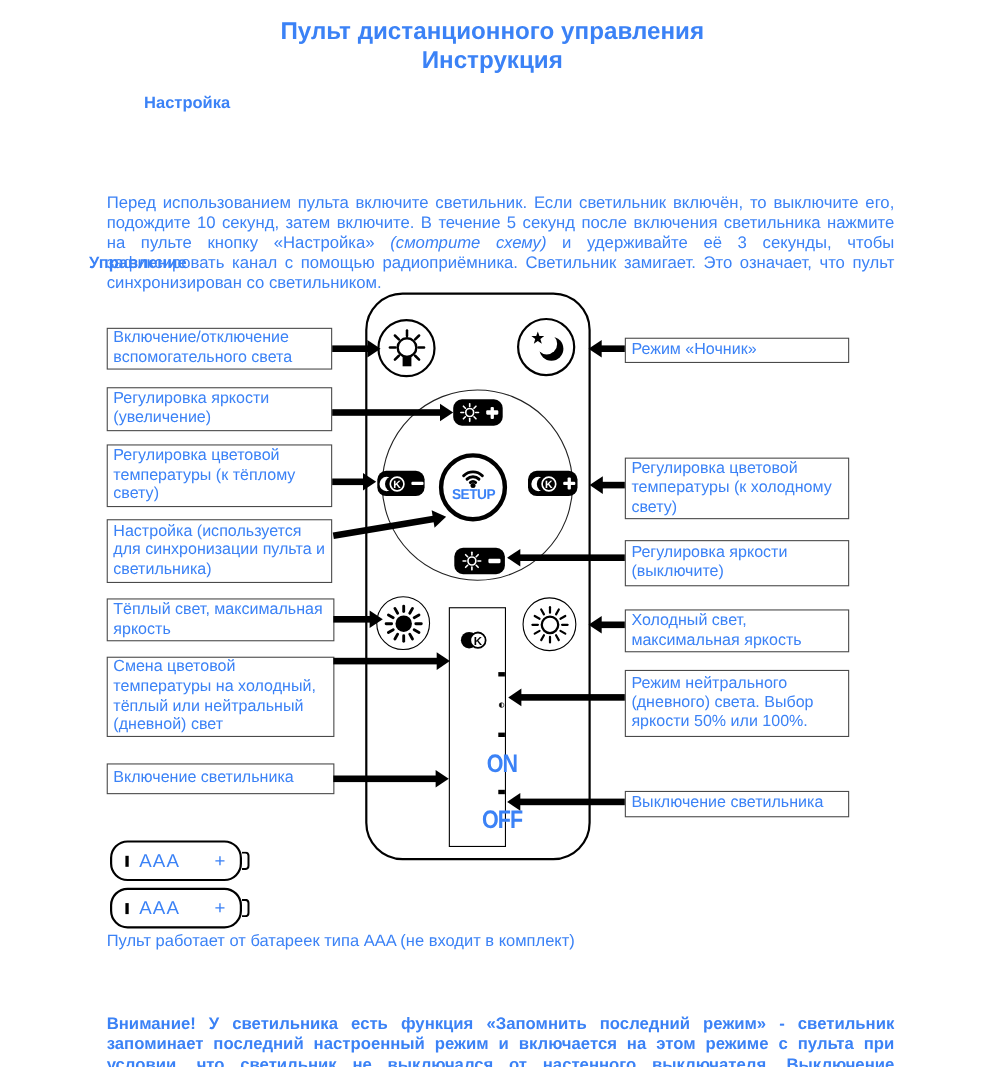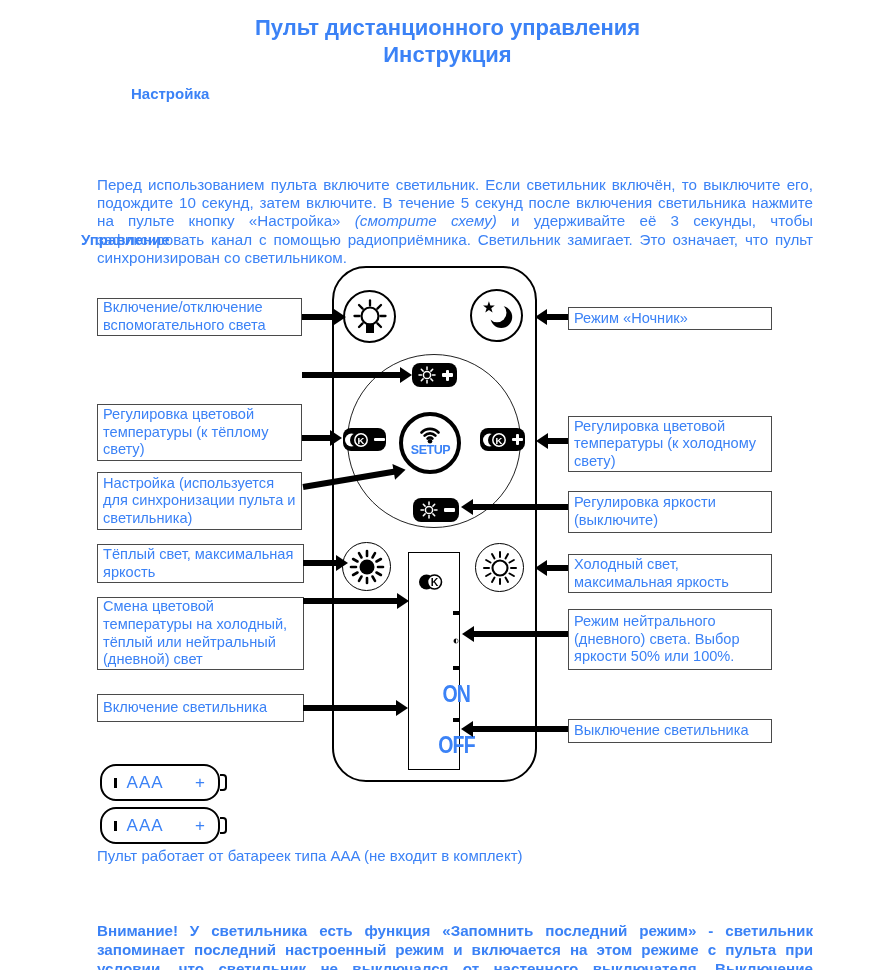--- a/index.html
+++ b/index.html
@@ -283,20 +283,23 @@
       <span class="head"></span>
     </div>
   <div class="arrow l" style="left:461px;top:729px;width:107px;">
       <span class="shaft"></span>
       <span class="head"></span>
     </div>
 
   <div class="abs co" style="left:97px;top:298px;width:205px;height:38px;">
       <span>Включение/отключение вспомогательного света</span>
     </div>
+  <div class="abs co" style="left:97px;top:352px;width:205px;height:40px;">
+      <span>Регулировка яркости (увеличение)</span>
+    </div>
   <div class="abs co" style="left:97px;top:404px;width:205px;height:57px;">
       <span>Регулировка цветовой температуры (к тёплому свету)</span>
     </div>
   <div class="abs co" style="left:97px;top:472px;width:205px;height:58px;">
       <span>Настройка (используется для синхронизации пульта и светильника)</span>
     </div>
   <div class="abs co" style="left:97px;top:544px;width:207px;height:39px;">
       <span>Тёплый свет, максимальная яркость</span>
     </div>
   <div class="abs co" style="left:97px;top:597px;width:207px;height:73px;">

